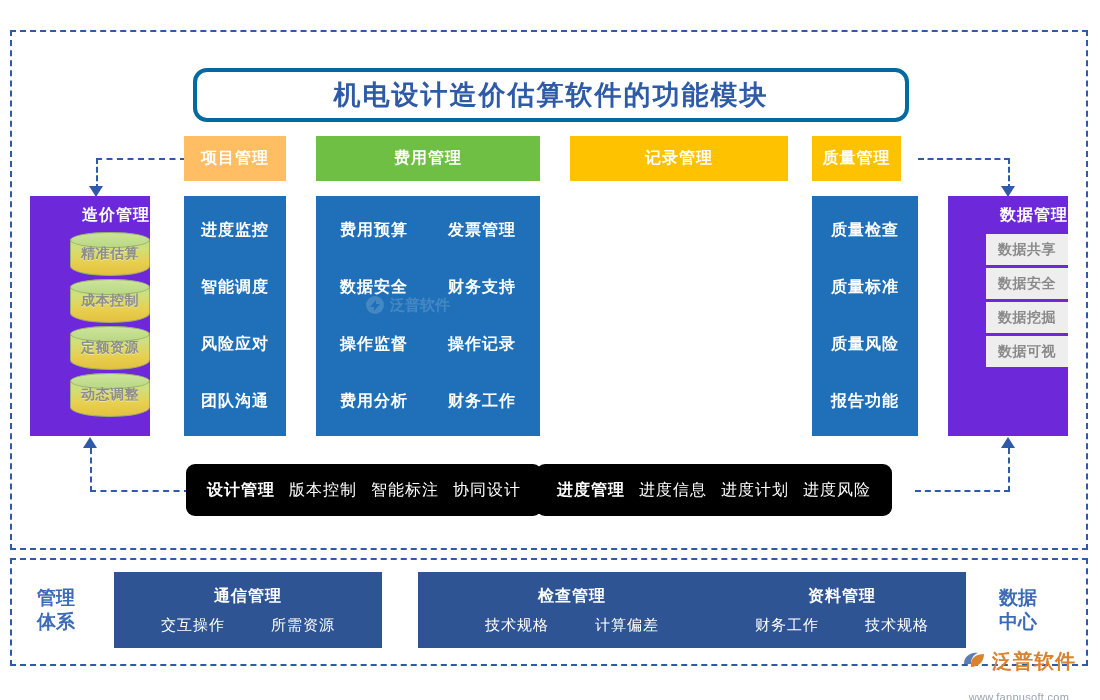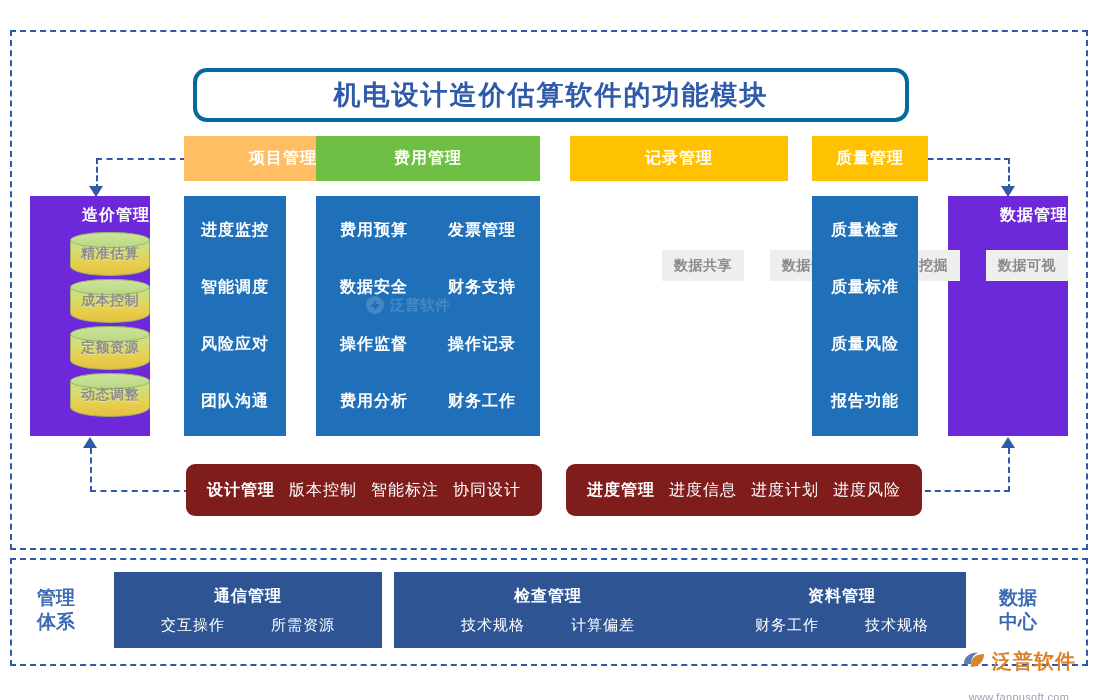--- a/index.html
+++ b/index.html
@@ -73,30 +73,30 @@
   .cyl::before{
     content:"";position:absolute;left:-1px;top:-1px;width:80px;height:16px;
     background:linear-gradient(180deg,#cde49a 0%,#b9d885 100%);
     border:1px solid #9ab06a;border-radius:50%;box-sizing:border-box;
   }
   .cyl span{
     position:relative;z-index:2;font-size:14px;font-weight:bold;
     color:#8d8d8d;letter-spacing:0.5px;text-shadow:0 1px 0 rgba(255,255,255,.45);
   }
   
-  .chip-wrap{display:flex;flex-direction:row;align-items:center;gap:26px;margin-top:18px;}
+  .chip-wrap{display:flex;flex-direction:column;align-items:center;gap:3px;margin-top:2px;}
   .chip{
     width:82px;height:31px;background:#eeeeee;
     display:flex;align-items:center;justify-content:center;
     font-size:14px;font-weight:bold;color:#8a8a8a;letter-spacing:0.5px;
   }
 
   
   .bar{
-    position:absolute;height:52px;background:#7f1d1d;border-radius:9px;
+    position:absolute;height:52px;background:#000000;border-radius:9px;
     display:flex;align-items:center;justify-content:center;gap:14px;
     color:#ffffff;font-size:16px;letter-spacing:1px;
   }
   .bar .lead{font-weight:bold;}
 
   
   .side-label{
     position:absolute;color:#3D6BB5;font-size:19px;font-weight:bold;
     line-height:24px;text-align:center;
   }
@@ -184,21 +184,21 @@
   <div class="side-panel" style="left:948px;top:196px;width:120px;height:240px;">
     <div class="side-title">数据管理</div>
     <div class="chip-wrap">
       <div class="chip">数据共享</div>
       <div class="chip">数据安全</div>
       <div class="chip">数据挖掘</div>
       <div class="chip">数据可视</div>
     </div>
   </div>
 
-  <div class="col-head" style="left:184px;top:136px;width:102px;background:#FFBE63;padding-left:48px;">
+  <div class="col-head" style="left:184px;top:136px;width:102px;background:#FFBE63;">
     <span>项目管理</span>
   </div>
   <div class="col-body" style="left:184px;top:196px;width:102px;height:240px;">
     <div class="col-row one">
         <span class="cell">进度监控</span>
       </div>
     <div class="col-row one">
         <span class="cell">智能调度</span>
       </div>
     <div class="col-row one">
@@ -236,21 +236,21 @@
       <circle cx="10" cy="10" r="9" fill="#ffffff"></circle>
       <path d="M5 12 L11 5 L11 9 L15 9 L9 16 L9 12 Z" fill="#1F70B8"></path>
     </svg>
     <span class="wm-txt">泛普软件</span>
   </div>
 
   <div class="col-head" style="left:570px;top:136px;width:218px;background:#FFC200;">
     <span>记录管理</span>
   </div>
 
-  <div class="col-head" style="left:812px;top:136px;width:116px;background:#FFC200;">
+  <div class="col-head" style="left:812px;top:136px;width:89px;background:#FFC200;">
     <span>质量管理</span>
   </div>
   <div class="col-body" style="left:812px;top:196px;width:106px;height:240px;">
     <div class="col-row one">
         <span class="cell">质量检查</span>
       </div>
     <div class="col-row one">
         <span class="cell">质量标准</span>
       </div>
     <div class="col-row one">
@@ -261,41 +261,41 @@
       </div>
   </div>
 
   <div class="bar" style="left:186px;top:464px;width:356px;">
     <span class="lead">设计管理</span>
     <span>版本控制</span>
     <span>智能标注</span>
     <span>协同设计</span>
   </div>
 
-  <div class="bar" style="left:566px;top:464px;width:356px;">
+  <div class="bar" style="left:536px;top:464px;width:356px;">
     <span class="lead">进度管理</span>
     <span>进度信息</span>
     <span>进度计划</span>
     <span>进度风险</span>
   </div>
 
   <div class="side-label" style="left:28px;top:586px;width:56px;">
     <div>管理</div>
     <div>体系</div>
   </div>
 
   <div class="bot-box" style="left:114px;top:572px;width:268px;">
     <div class="bot-title">通信管理</div>
     <div class="bot-items">
       <span>交互操作</span>
       <span>所需资源</span>
     </div>
   </div>
 
-  <div class="bot-box" style="left:394px;top:572px;width:308px;">
+  <div class="bot-box" style="left:418px;top:572px;width:308px;">
     <div class="bot-title">检查管理</div>
     <div class="bot-items">
       <span>技术规格</span>
       <span>计算偏差</span>
     </div>
   </div>
 
   <div class="bot-box" style="left:698px;top:572px;width:268px;padding-left:20px;">
     <div class="bot-title">资料管理</div>
     <div class="bot-items">

